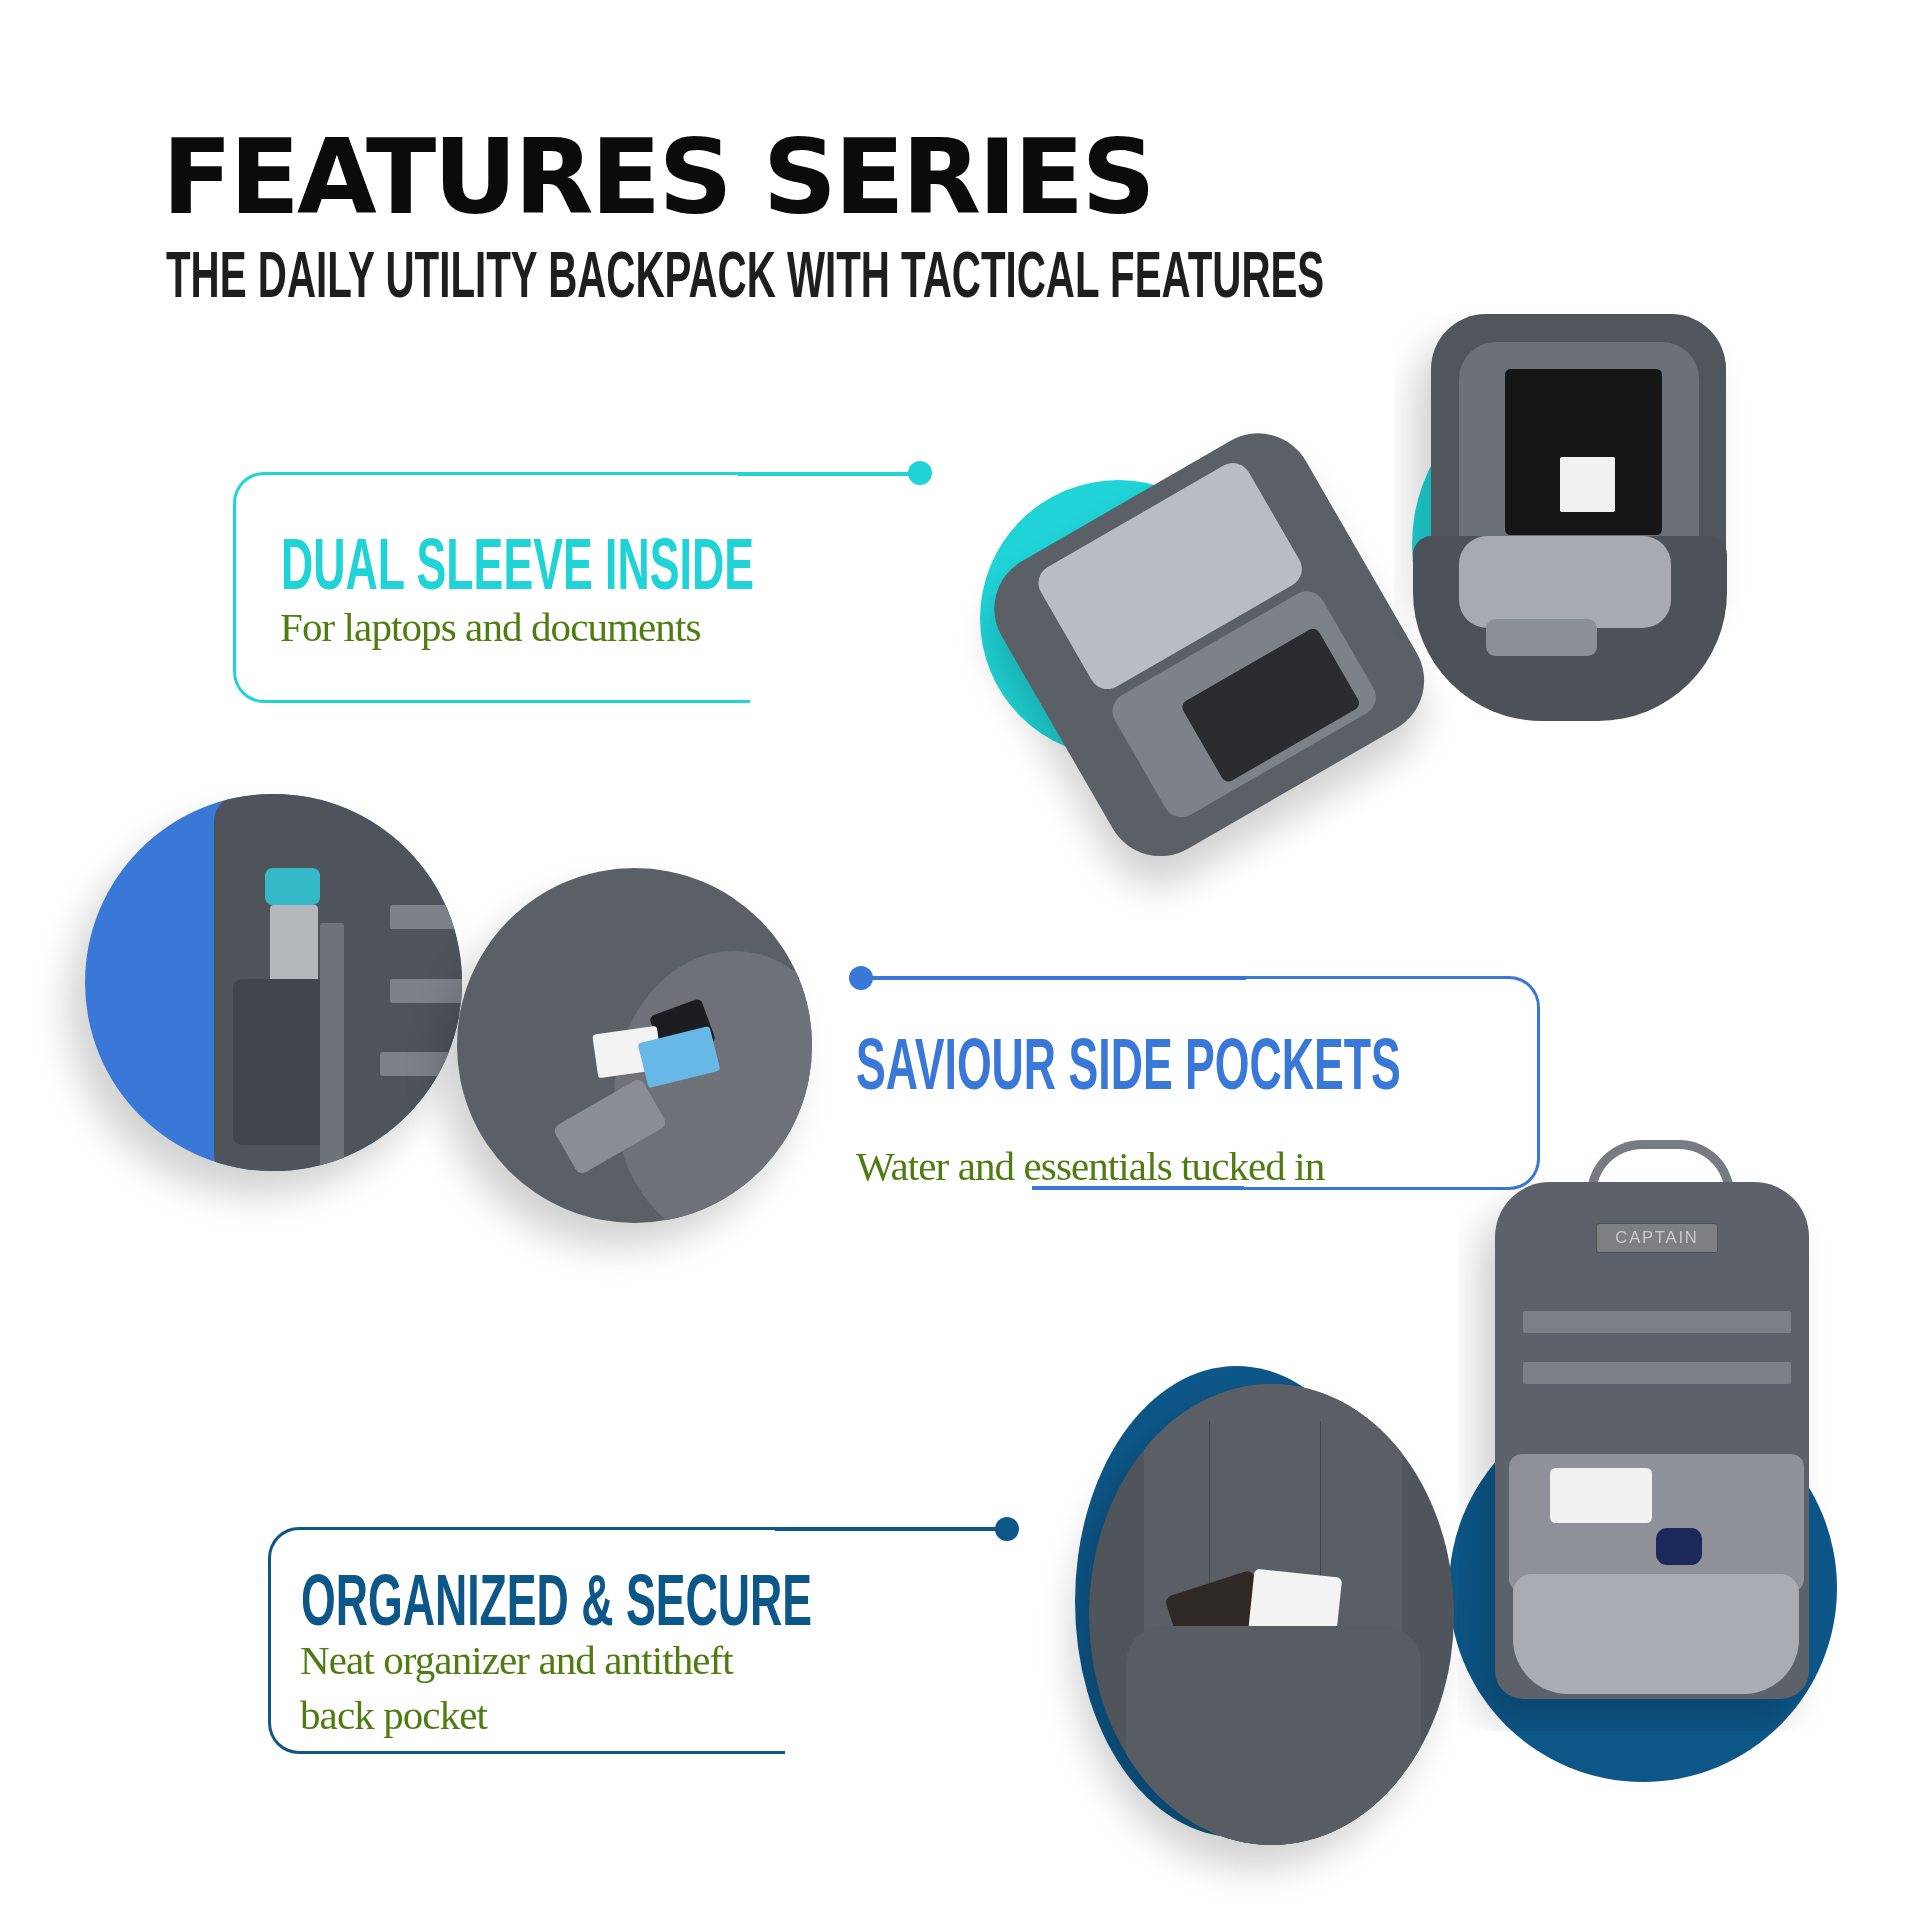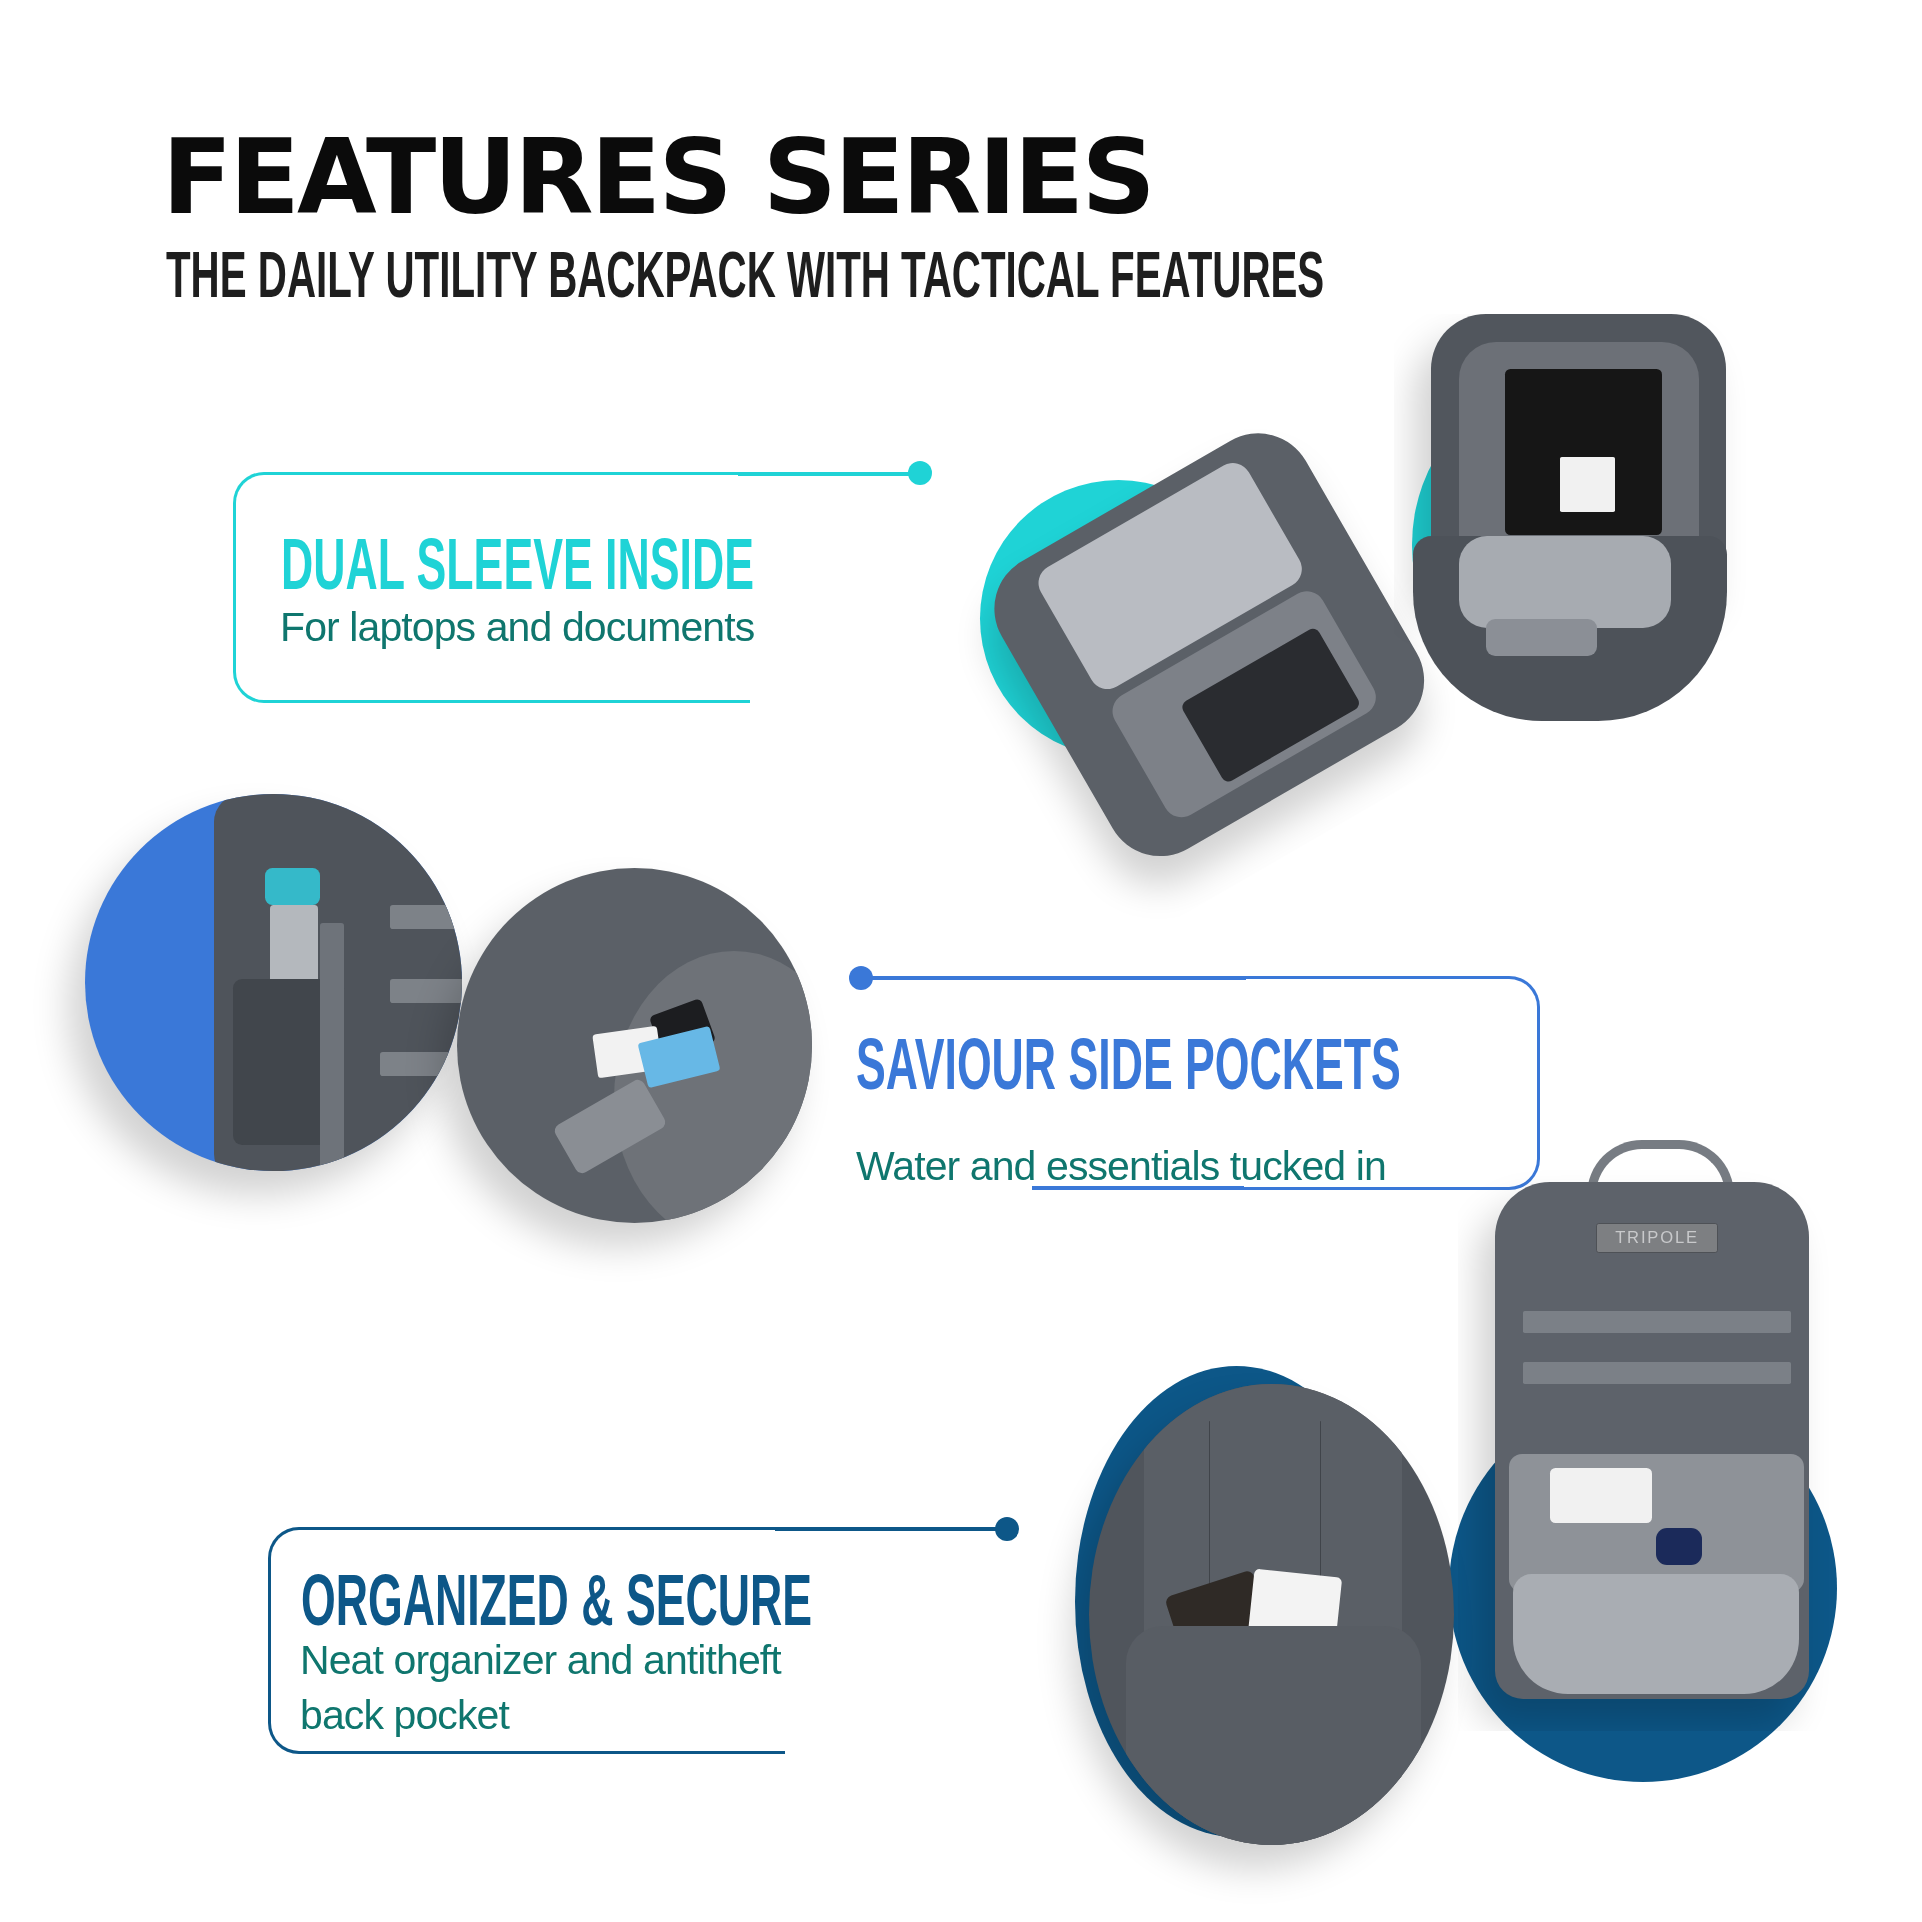--- a/index.html
+++ b/index.html
@@ -4,21 +4,21 @@
 <style>
   html,body{margin:0;padding:0;background:#ffffff;}
   body{width:1922px;height:1922px;position:relative;overflow:hidden;font-family:"Liberation Sans",sans-serif;}
   .abs{position:absolute;}
   .title{left:162px;top:126px;font-family:"DejaVu Sans",sans-serif;font-weight:bold;font-size:103px;letter-spacing:-2.8px;color:#0b0b0b;line-height:1;transform:scaleX(1.0);transform-origin:left top;white-space:nowrap;}
   .subtitle{left:166px;top:242px;font-family:"Liberation Sans",sans-serif;font-weight:bold;font-size:65px;color:#1e1e1e;line-height:1;white-space:nowrap;transform:scaleX(0.62);transform-origin:left top;letter-spacing:0px;}
   .box{position:absolute;box-sizing:border-box;}
   .line{position:absolute;height:3.7px;}
   .dot{position:absolute;width:24px;height:24px;border-radius:50%;}
   .heading{position:absolute;font-family:"Liberation Sans",sans-serif;font-weight:bold;line-height:1;white-space:nowrap;transform:scaleX(0.62);transform-origin:left top;}
-  .desc{position:absolute;font-family:Liberation Sans, sans-serif;color:#0f766e;line-height:1.12;white-space:nowrap;font-size:41px;letter-spacing:-0.9px;}
+  .desc{position:absolute;font-family:Liberation Serif, serif;color:#4d7c0f;line-height:1.12;white-space:nowrap;font-size:41px;letter-spacing:-0.9px;}
   .circle{position:absolute;border-radius:50%;}
   .photo{position:absolute;overflow:hidden;}
   .shadow{box-shadow:-16.6px 24px 37px rgba(0,0,0,0.18);}
   .bag{position:absolute;border-radius:37px;}
 </style>
 </head>
 <body>
 
 <div class="abs title">FEATURES SERIES</div>
 <div class="abs subtitle">THE DAILY UTILITY BACKPACK WITH TACTICAL FEATURES</div>
@@ -94,21 +94,21 @@
   <div class="desc" style="left:300px;top:1684px;margin-top:9px;">back pocket</div>
 </div>
 
 <div>
   <div class="circle" style="left:1075px;top:1366px;width:323px;height:471px;background:#0d5788;"></div>
   <div class="circle" style="left:1449px;top:1394px;width:388px;height:388px;background:#0d5788;"></div>
 
   <div class="photo" style="left:1458px;top:1140px;width:388px;height:591px;">
     <div class="bag" style="left:129px;top:0px;width:129px;height:55px;border:9.2px solid #777c83;border-bottom:none;border-radius:55px 55px 0 0;background:transparent;"></div>
     <div class="bag shadow" style="left:37px;top:42px;width:314px;height:517px;background:#5d626a;border-radius:55px 55px 28px 28px;"></div>
-    <div class="bag" style="left:138px;top:83px;width:120px;height:28px;background:#7d7f82;border:1.8px solid #4e5156;border-radius:2.8px;color:#c8c9cb;font-size:16.6px;letter-spacing:1.8px;text-align:center;line-height:28px;font-family:'Liberation Sans',sans-serif;">TRIPOLE</div>
+    <div class="bag" style="left:138px;top:83px;width:120px;height:28px;background:#7d7f82;border:1.8px solid #4e5156;border-radius:2.8px;color:#c8c9cb;font-size:16.6px;letter-spacing:1.8px;text-align:center;line-height:28px;font-family:'Liberation Sans',sans-serif;">CAPTAIN</div>
     <div class="bag" style="left:65px;top:171px;width:268px;height:22px;background:#7b8087;border-radius:1.8px;"></div>
     <div class="bag" style="left:65px;top:222px;width:268px;height:22px;background:#7b8087;border-radius:1.8px;"></div>
     <div class="bag" style="left:51px;top:314px;width:295px;height:138px;background:#8e9298;border-radius:13px;"></div>
     <div class="bag" style="left:92px;top:328px;width:102px;height:55px;background:#f1f1f1;border-radius:5.5px;"></div>
     <div class="bag" style="left:198px;top:388px;width:46px;height:37px;background:#1b2a5a;border-radius:11px;"></div>
     <div class="bag" style="left:55px;top:434px;width:286px;height:120px;background:#a9adb3;border-radius:18.5px 18.5px 55px 55px;"></div>
   </div>
 
   <div class="circle shadow" style="left:1089px;top:1384px;width:365px;height:461px;background:#50555c;overflow:hidden;">
     <div class="bag" style="left:55px;top:0px;width:258px;height:461px;background:#5a5f66;border-radius:0;"></div>

